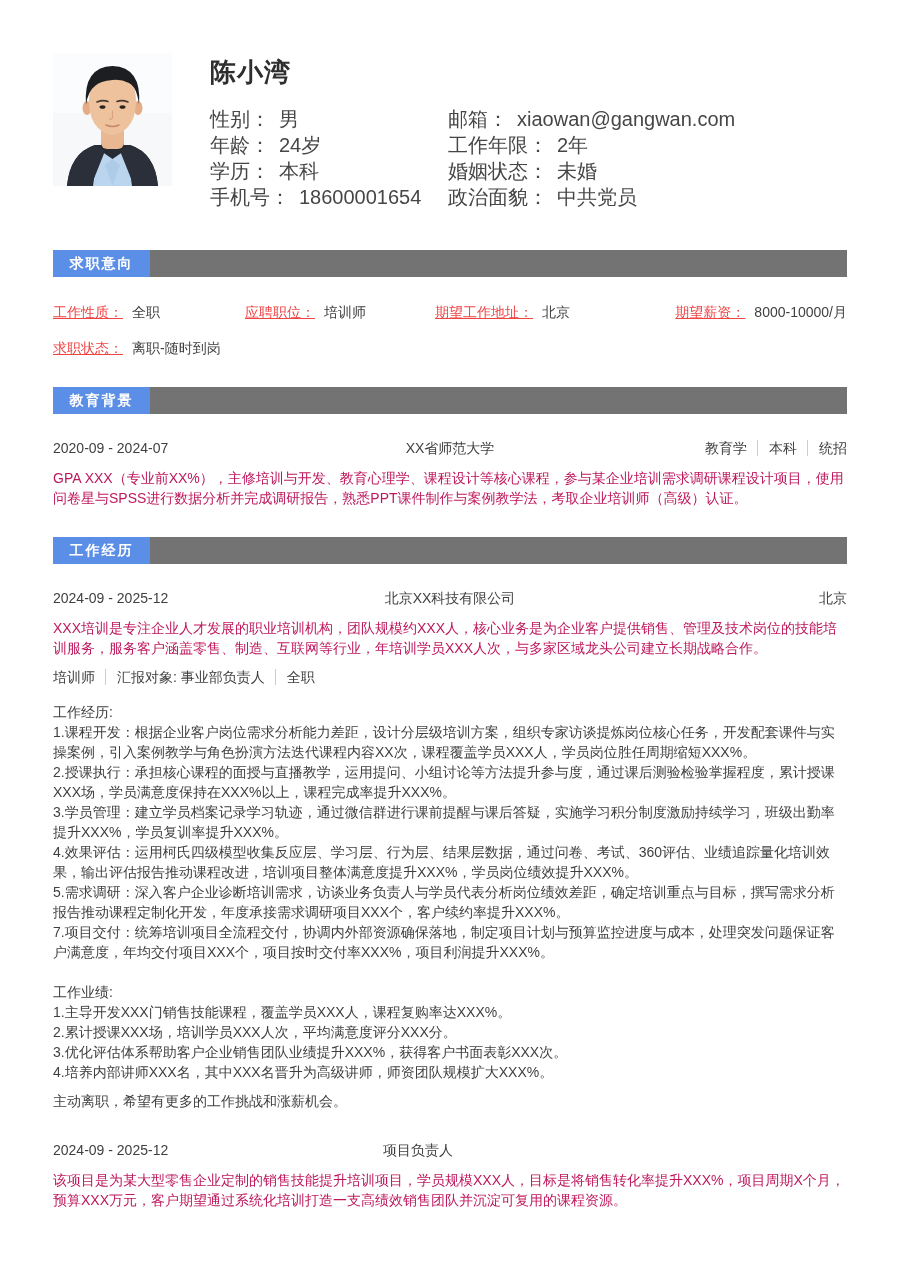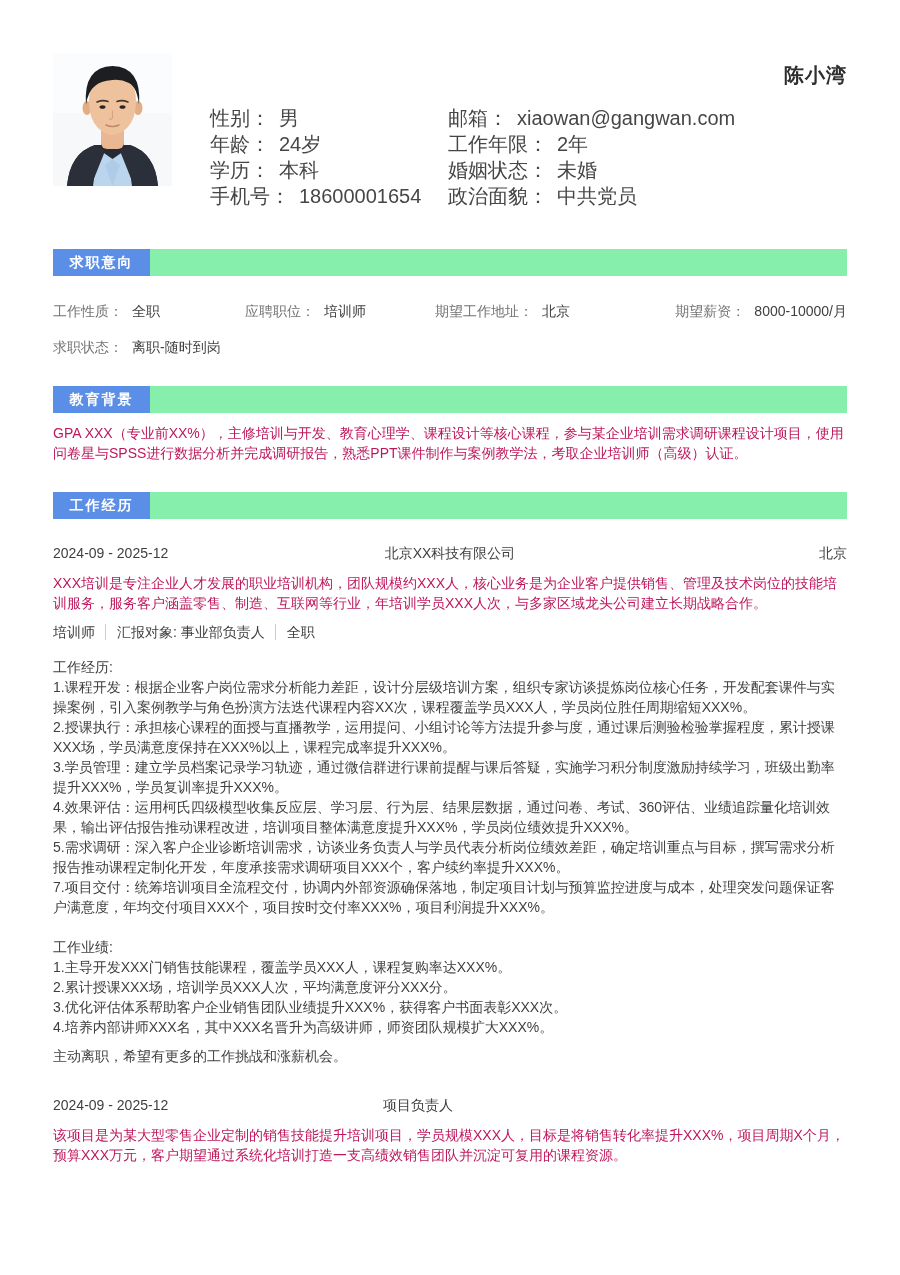--- a/index.html
+++ b/index.html
@@ -14,53 +14,53 @@
   .page { width: 900px; height: 1275px; padding: 53px 53px 0 53px; overflow: hidden; }
 
   
   .header { display: flex; margin-bottom: 40px; }
   .photo {
     width: 119px; height: 133px; flex: 0 0 119px;
     overflow: hidden; background: #f7f8f9;
   }
   .photo svg { display: block; width: 100%; height: 100%; }
   .head-info { margin-left: 38px; flex: 1; }
-  .name { font-size: 20px; font-weight: bold; color: #2e2e2e; margin-top: 9px; margin-bottom: 16px; letter-spacing: 1px; text-align: right; }
+  .name { font-size: 26px; font-weight: bold; color: #2e2e2e; margin-top: 2px; margin-bottom: 16px; letter-spacing: 1px; }
   .info-grid {
     display: grid;
     grid-template-rows: repeat(4, 26px);
     grid-template-columns: 238px 1fr;
     grid-auto-flow: column;
     align-items: center;
     font-size: 20px; color: #464646;
   }
   .iv .label { color: #464646; }
   .iv .value { margin-left: 9px; color: #464646; }
 
   
-  .sec-bar { background: #86efac; height: 27px; line-height: 27px; }
+  .sec-bar { background: #737373; height: 27px; line-height: 27px; }
   .sec-tag {
     display: inline-block; min-width: 97px; height: 27px;
     background: #5B8EE6; color: #ffffff;
     font-size: 14px; font-weight: bold; letter-spacing: 2px;
     text-align: center; line-height: 27px;
     padding: 0 14px;
   }
 
   section { margin-bottom: 29px; }
 
   
   .intent-row { display: flex; margin-top: 25px; line-height: 20px; }
   .intent-cell { white-space: nowrap; }
   .intent-cell.c1 { width: 192px; }
   .intent-cell.c2 { width: 190px; }
   .intent-cell.c3 { width: 215px; }
   .intent-cell.c4 { flex: 1; text-align: right; }
   .intent-row.second { margin-top: 16px; }
-  .intent-cell .label { color: #737373; }
+  .intent-cell .label { color: #ef4444; text-decoration: underline; }
   .intent-cell .value { margin-left: 9px; }
 
   
   .meta-row { display: flex; align-items: baseline; margin-top: 24px; line-height: 20px; color: #3f3f3f; }
   .meta-left { width: 200px; flex: 0 0 200px; white-space: nowrap; }
   .meta-center { flex: 1; text-align: center; white-space: nowrap; }
   .meta-right { flex: 0 0 auto; width: 200px; text-align: right; white-space: nowrap; }
 
   .pipe-list span.seg { padding: 0 0 0 0; }
   .pipe-list .seg + .seg { margin-left: 10px; padding-left: 11px; border-left: 1px solid #c9ced4; }
@@ -168,20 +168,27 @@
       <div class="intent-cell">
         <span class="label">求职状态：</span><span class="value">离职-随时到岗</span>
       </div>
     </div>
   </section>
 
   <section>
     <div class="sec-bar">
       <span class="sec-tag">教育背景</span>
     </div>
+    <div class="meta-row">
+      <span class="meta-left">2020-09 - 2024-07</span>
+      <span class="meta-center">XX省师范大学</span>
+      <span class="meta-right pipe-list">
+        <span class="seg">教育学</span><span class="seg">本科</span><span class="seg">统招</span>
+      </span>
+    </div>
     <p class="desc">GPA XXX（专业前XX%），主修培训与开发、教育心理学、课程设计等核心课程，参与某企业培训需求调研课程设计项目，使用问卷星与SPSS进行数据分析并完成调研报告，熟悉PPT课件制作与案例教学法，考取企业培训师（高级）认证。</p>
   </section>
 
   <section>
     <div class="sec-bar">
       <span class="sec-tag">工作经历</span>
     </div>
     <div class="meta-row">
       <span class="meta-left">2024-09 - 2025-12</span>
       <span class="meta-center">北京XX科技有限公司</span>

